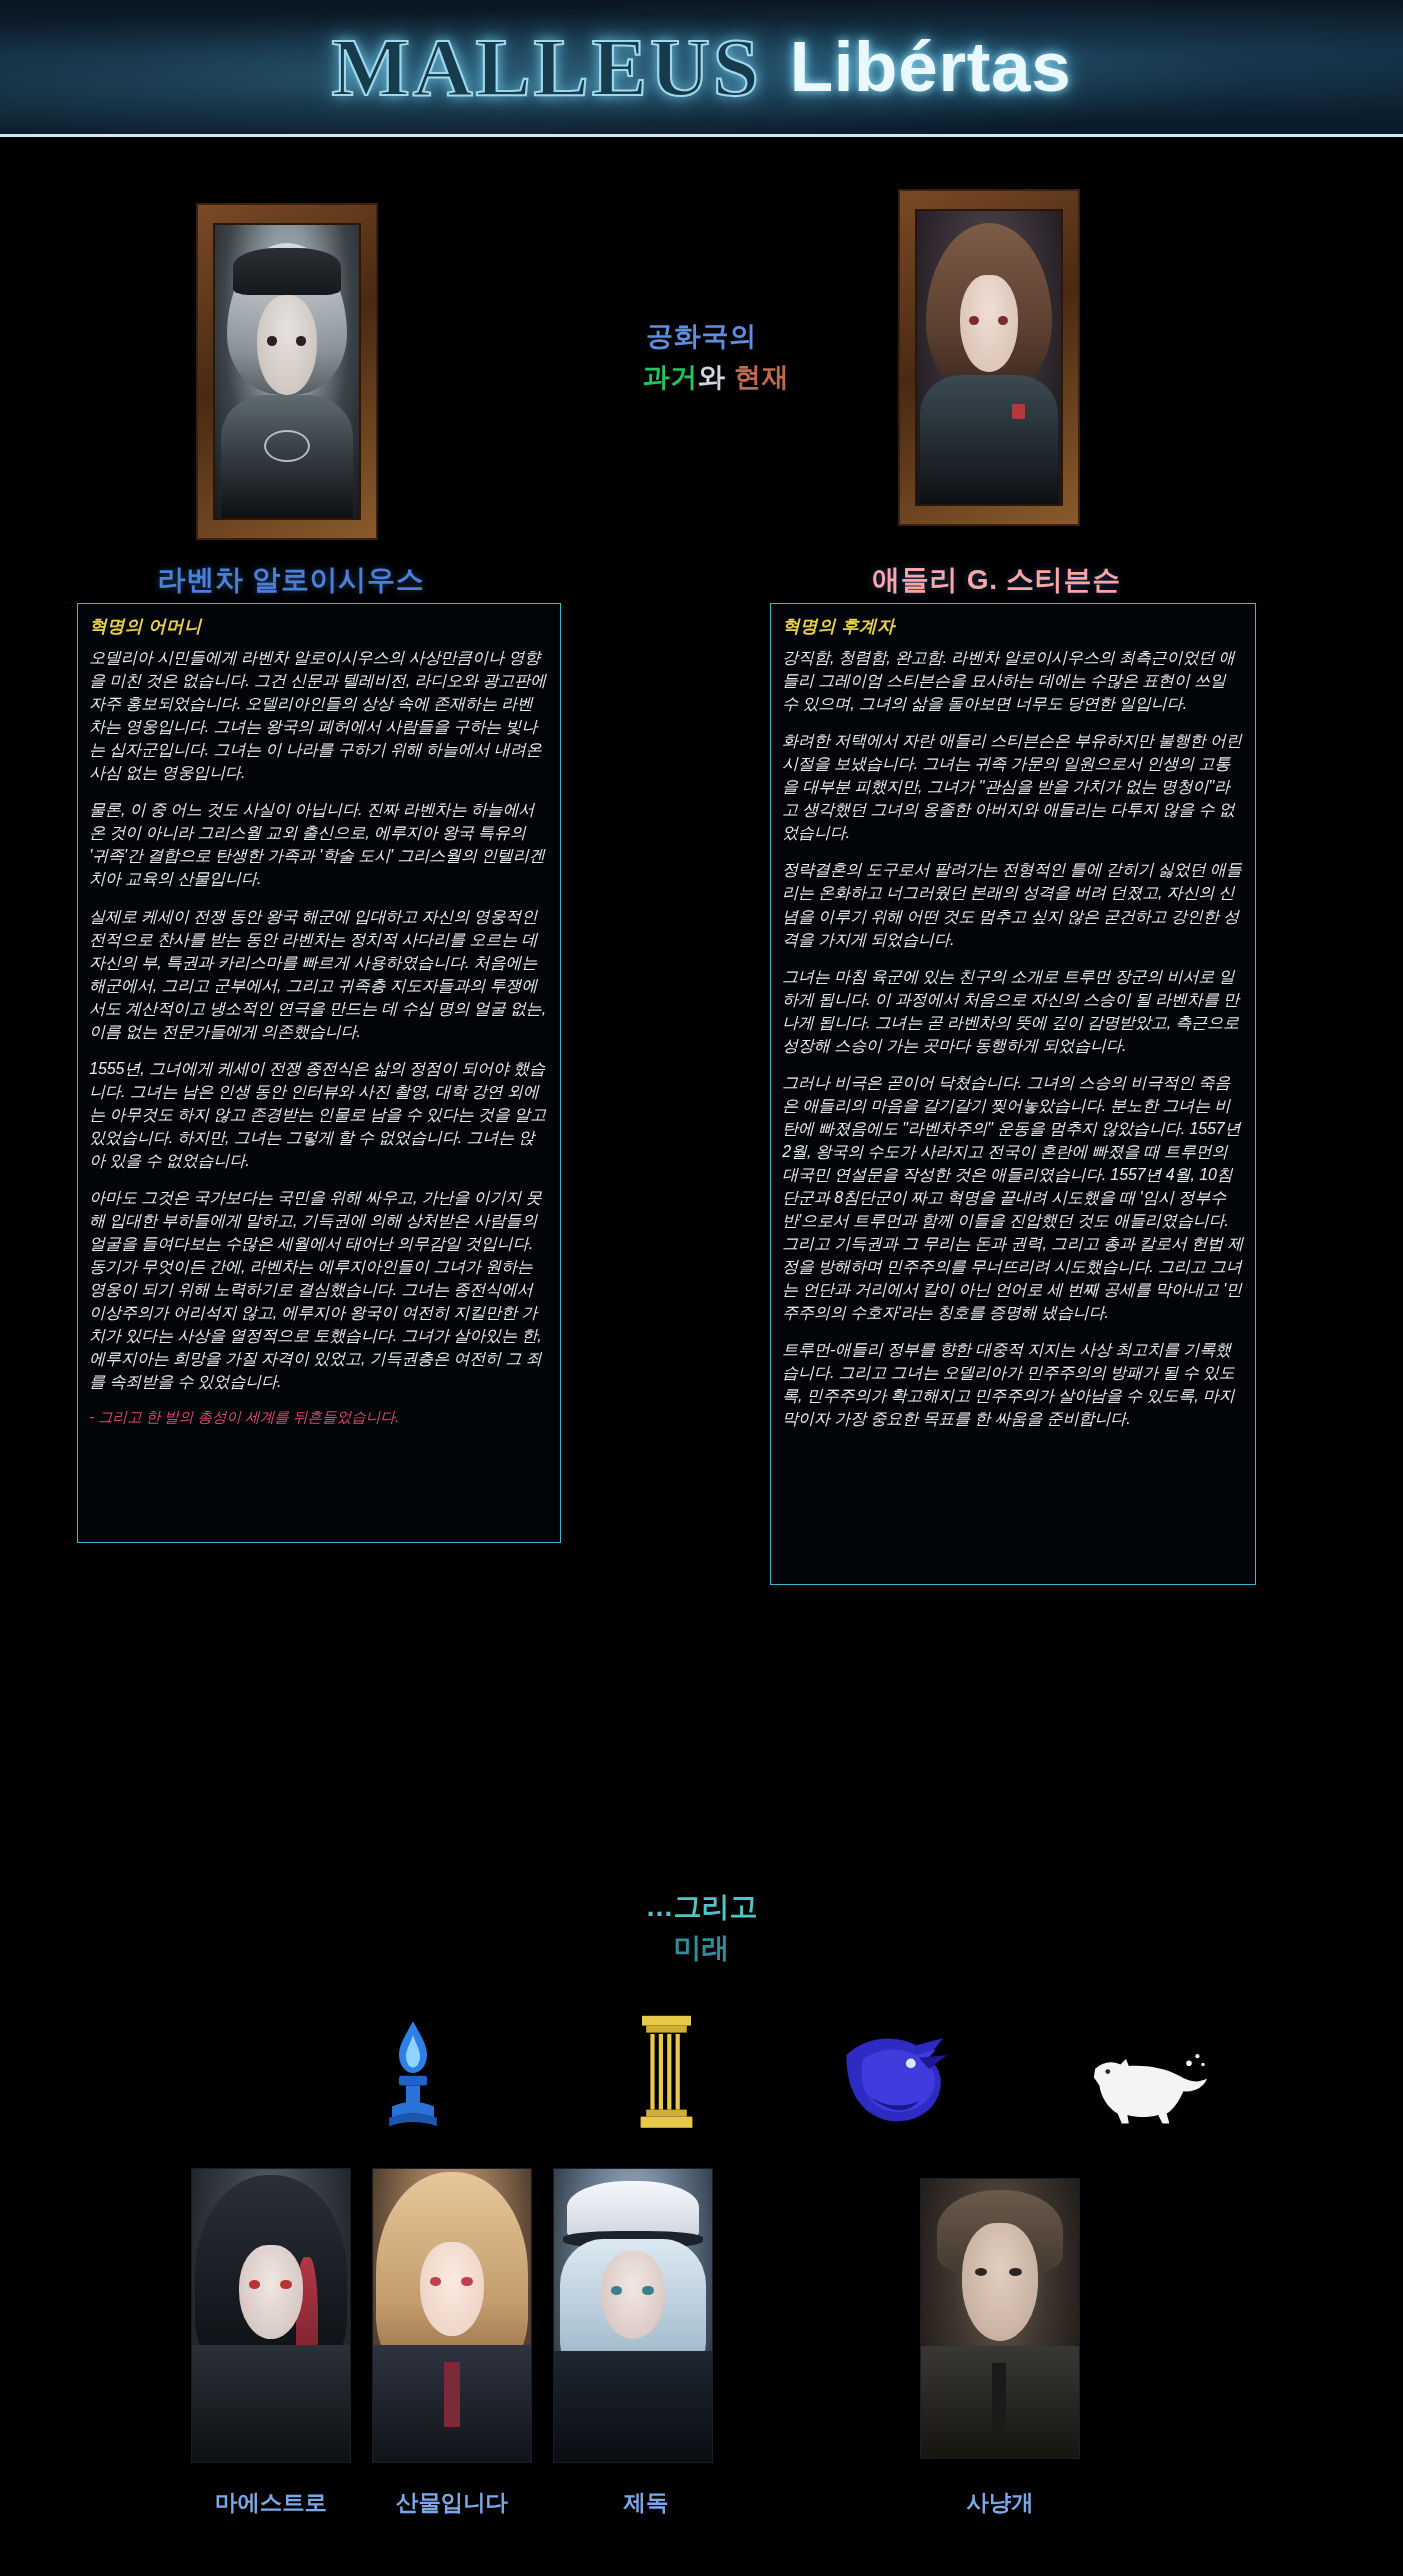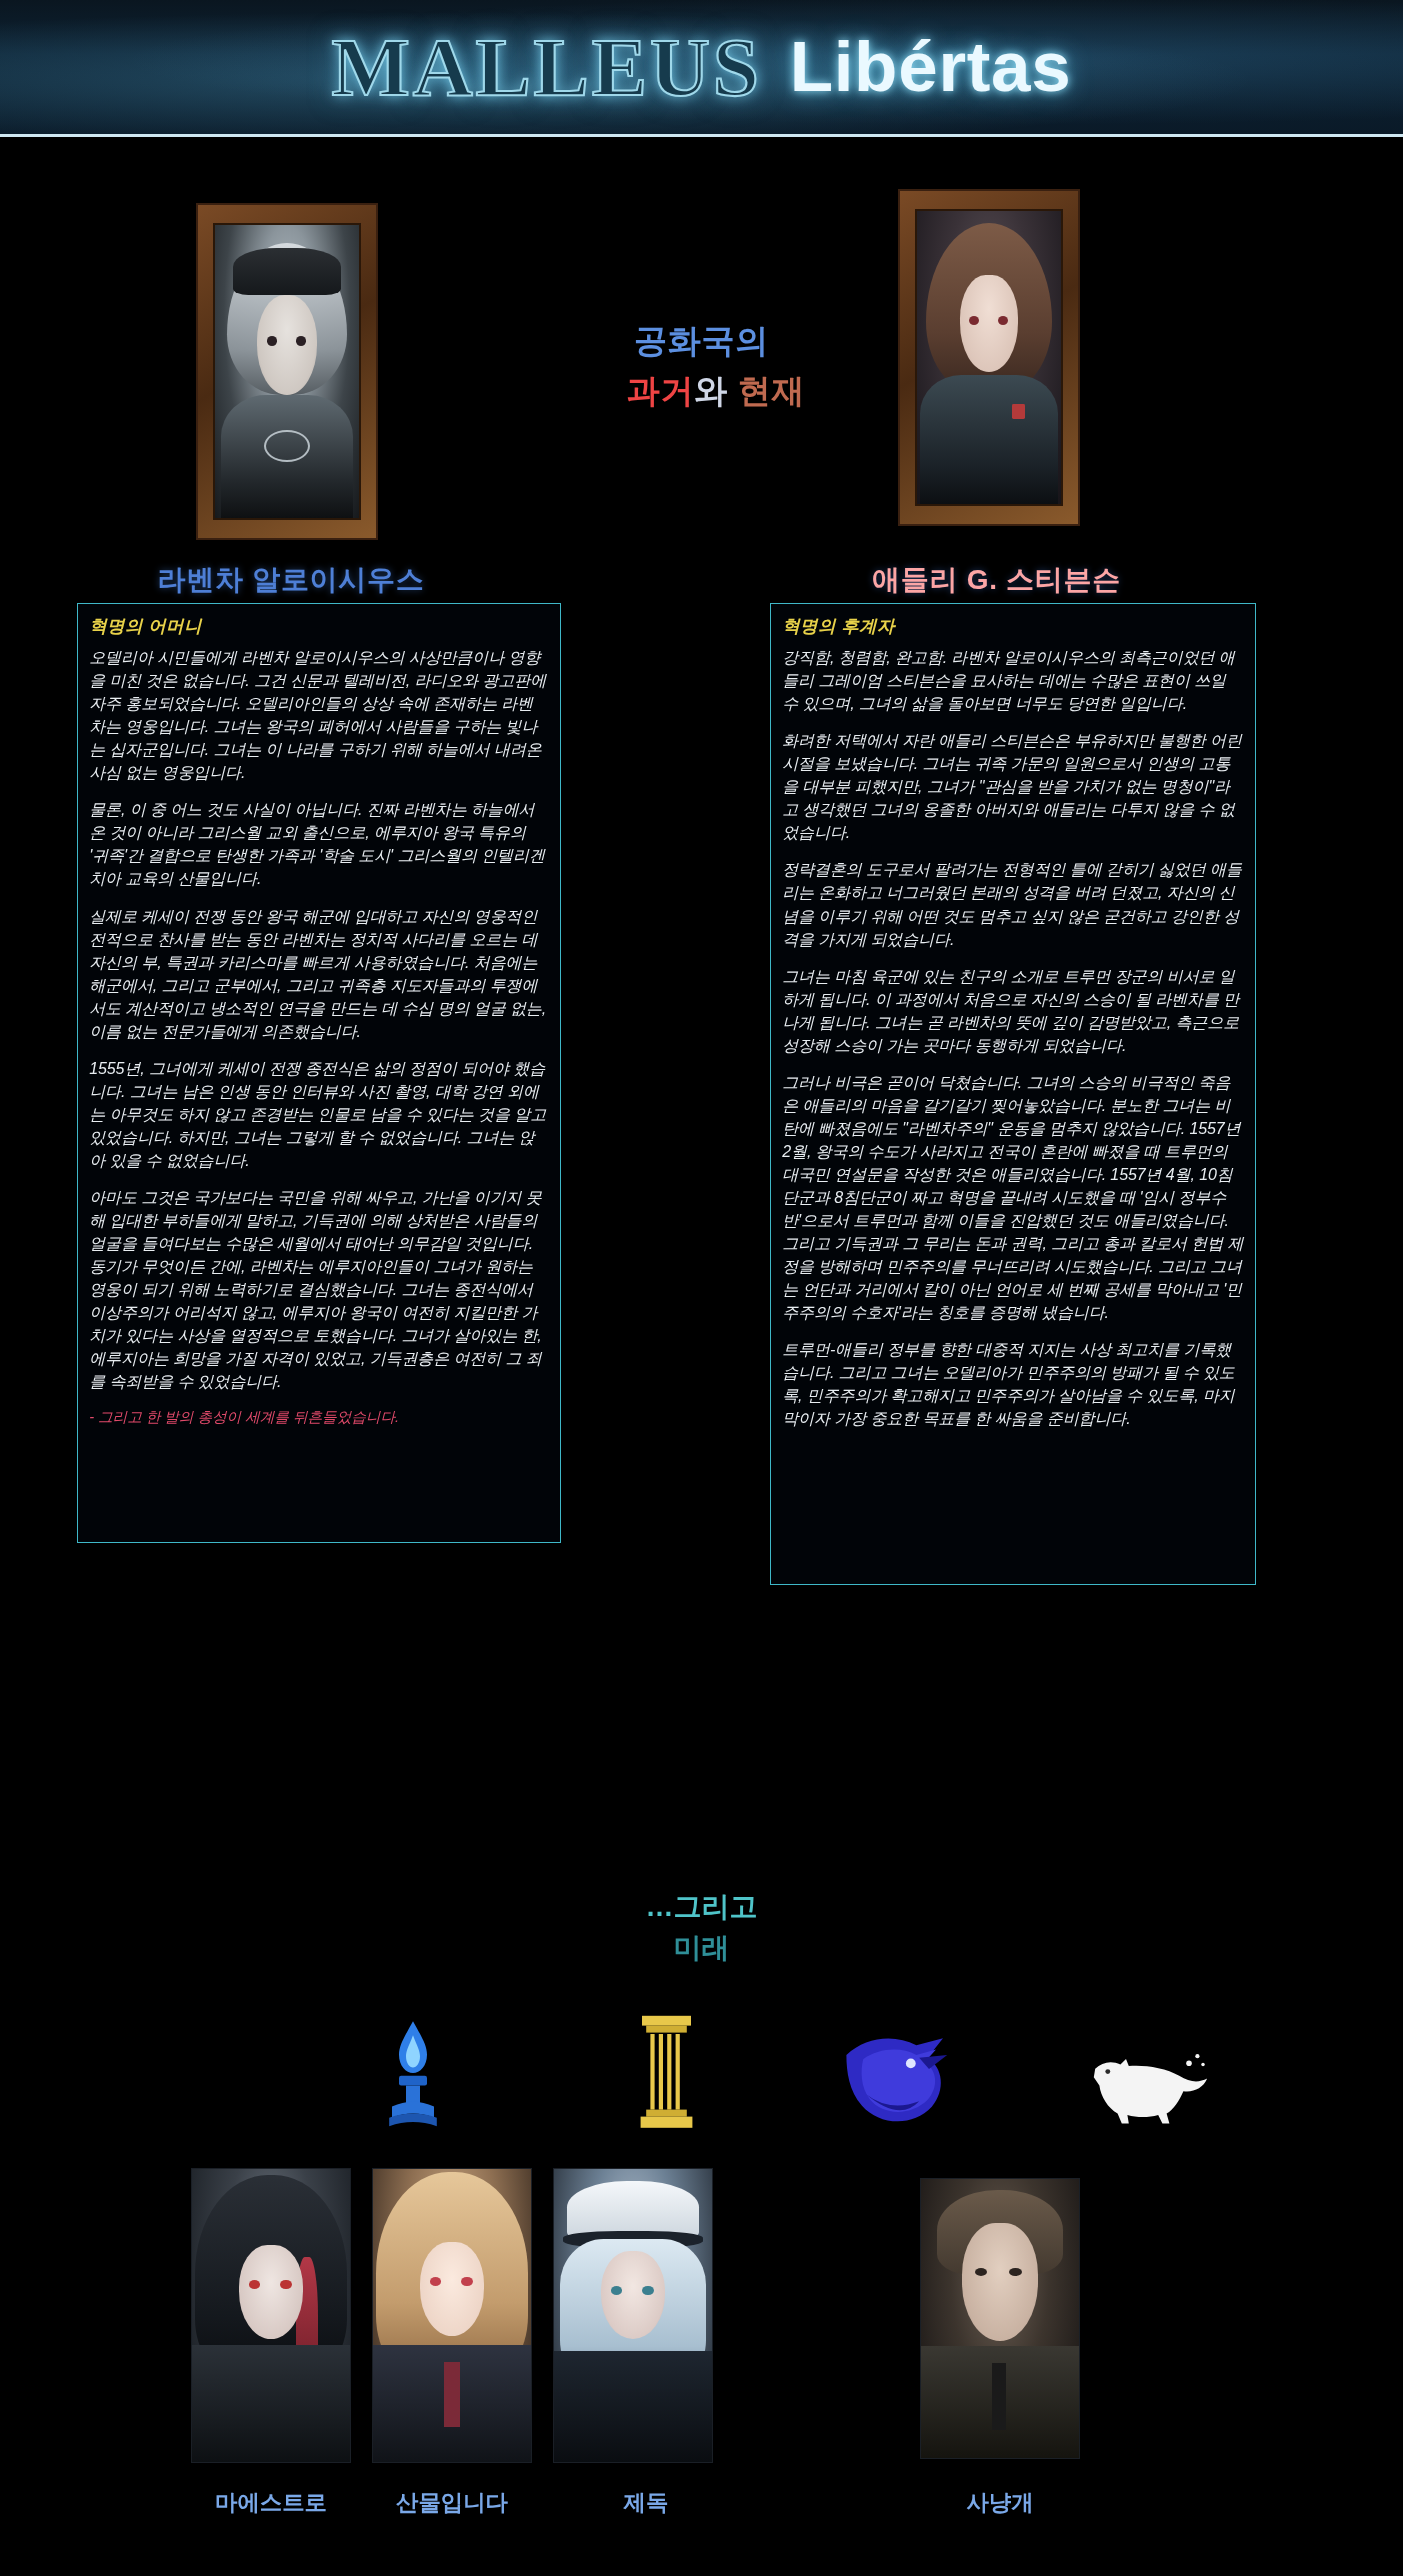--- a/index.html
+++ b/index.html
@@ -62,26 +62,26 @@
     text-shadow: 0 0 9.8px rgba(150,230,255,0.95), 0 0 24px rgba(90,200,240,0.7);
   }
 
   
   .center-caption {
     position: absolute;
     left: 533px; top: 316px;
     width: 337px;
     text-align: center;
     line-height: 1.5;
-    font-size: 33px;
+    font-size: 27px;
     font-weight: 700;
     letter-spacing: 0.7px;
   }
   .cap-line1 { color: #5c8fe0; }
-  .cap-word-past { color: #ef4444; margin-left: 29px; }
+  .cap-word-past { color: #22c55e; margin-left: 29px; }
   .cap-word-and { color: #cfd6e6; }
   .cap-word-present { color: #c06a50; }
 
   
   .frame {
     position: absolute;
     width: 182px; height: 337px;
     background: linear-gradient(150deg, #7a4a25, #4a2a12 45%, #8a5a2c 100%);
     border: 2.1px solid #3a2010;
     box-shadow: 0 0 17px rgba(0,0,0,0.9);

